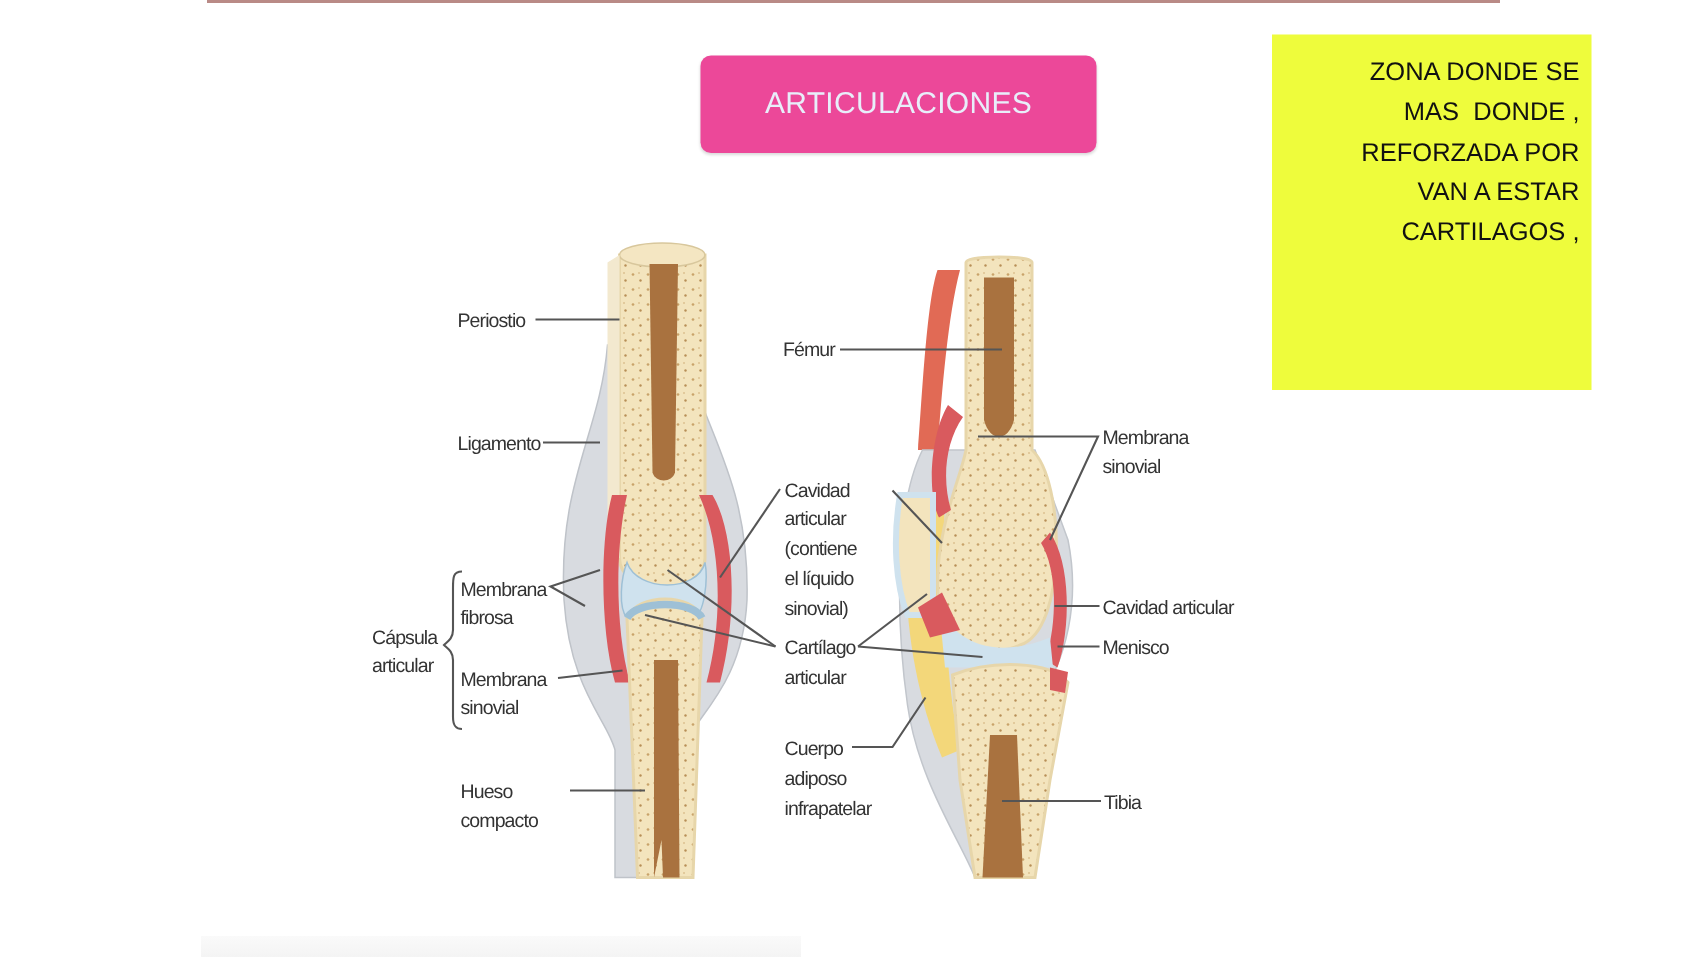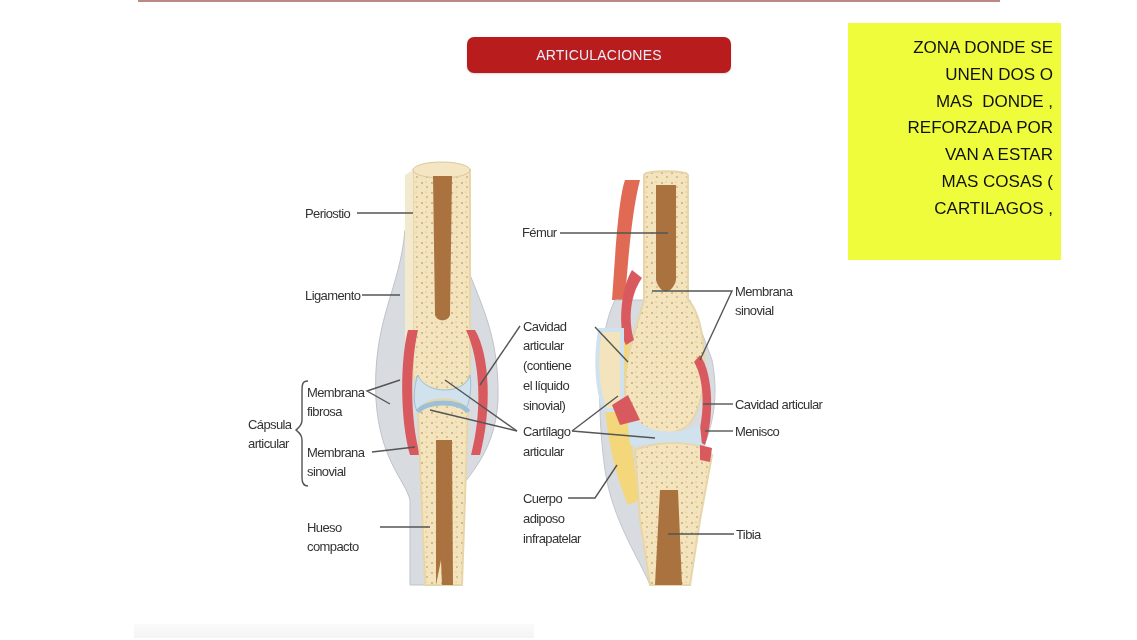--- a/index.html
+++ b/index.html
@@ -1,40 +1,38 @@
 <!DOCTYPE html>
 <html><head>
 <meta charset="utf-8">
 <style>
   html, body { margin:0; padding:0; }
   body { width:1137px; height:640px; background:#ffffff; position:relative; overflow:hidden; font-family:"Liberation Sans", sans-serif; }
   .topline { position:absolute; left:138px; top:0; width:862px; height:2px; background:#b98a86; }
-  .title-btn { position:absolute; left:467px; top:37px; width:264px; height:36px; background:#b91c1c; border-radius:7px; color:#e8eefa; font-family:"Liberation Sans", sans-serif; font-size:14px; display:flex; align-items:center; justify-content:center; letter-spacing:0.2px; box-shadow:0 1px 2px rgba(0,0,0,0.15); }
+  .title-btn { position:absolute; left:467px; top:37px; width:264px; height:65px; background:#ec4899; border-radius:7px; color:#e8eefa; font-family:"Liberation Sans", sans-serif; font-size:20px; display:flex; align-items:center; justify-content:center; letter-spacing:0.2px; box-shadow:0 1px 2px rgba(0,0,0,0.15); }
   .note { position:absolute; left:848px; top:23px; width:213px; height:237px; background:#eefc3c; box-sizing:border-box; padding:12px 8px 0 11px; }
   .note-line { font-family:"Liberation Sans", sans-serif; font-size:17px; line-height:26.8px; color:#111; white-space:pre;text-align:right; }
   svg.diagram { position:absolute; left:0; top:0; }
   .lbl { font-family:"Liberation Sans", sans-serif; font-size:13px; fill:#333; letter-spacing:-0.6px; }
   .bottom-shadow { position:absolute; left:134px; top:624px; width:400px; height:14px; background:linear-gradient(#fafafa,#f4f4f4); }
 </style>
 </head>
 <body>
 
 <div class="topline"></div>
 
 <div class="title-btn">
   <span>ARTICULACIONES</span>
 </div>
 
 <div class="note">
   <div class="note-line">ZONA DONDE SE</div>
-  <div class="note-line">UNEN DOS O</div>
   <div class="note-line">MAS  DONDE ,</div>
   <div class="note-line">REFORZADA POR</div>
   <div class="note-line">VAN A ESTAR</div>
-  <div class="note-line">MAS COSAS (</div>
   <div class="note-line">CARTILAGOS ,</div>
 </div>
 
 <svg class="diagram" width="1137" height="640" viewBox="0 0 1137 640">
   <defs>
     <pattern id="spongy" width="10" height="10" patternUnits="userSpaceOnUse">
       <rect width="10" height="10" fill="#f3e4bd"></rect>
       <circle cx="2" cy="3" r="0.9" fill="#c9a36a"></circle>
       <circle cx="7" cy="7" r="0.8" fill="#b88f57"></circle>
       <circle cx="6" cy="2" r="0.5" fill="#c9a36a"></circle>

